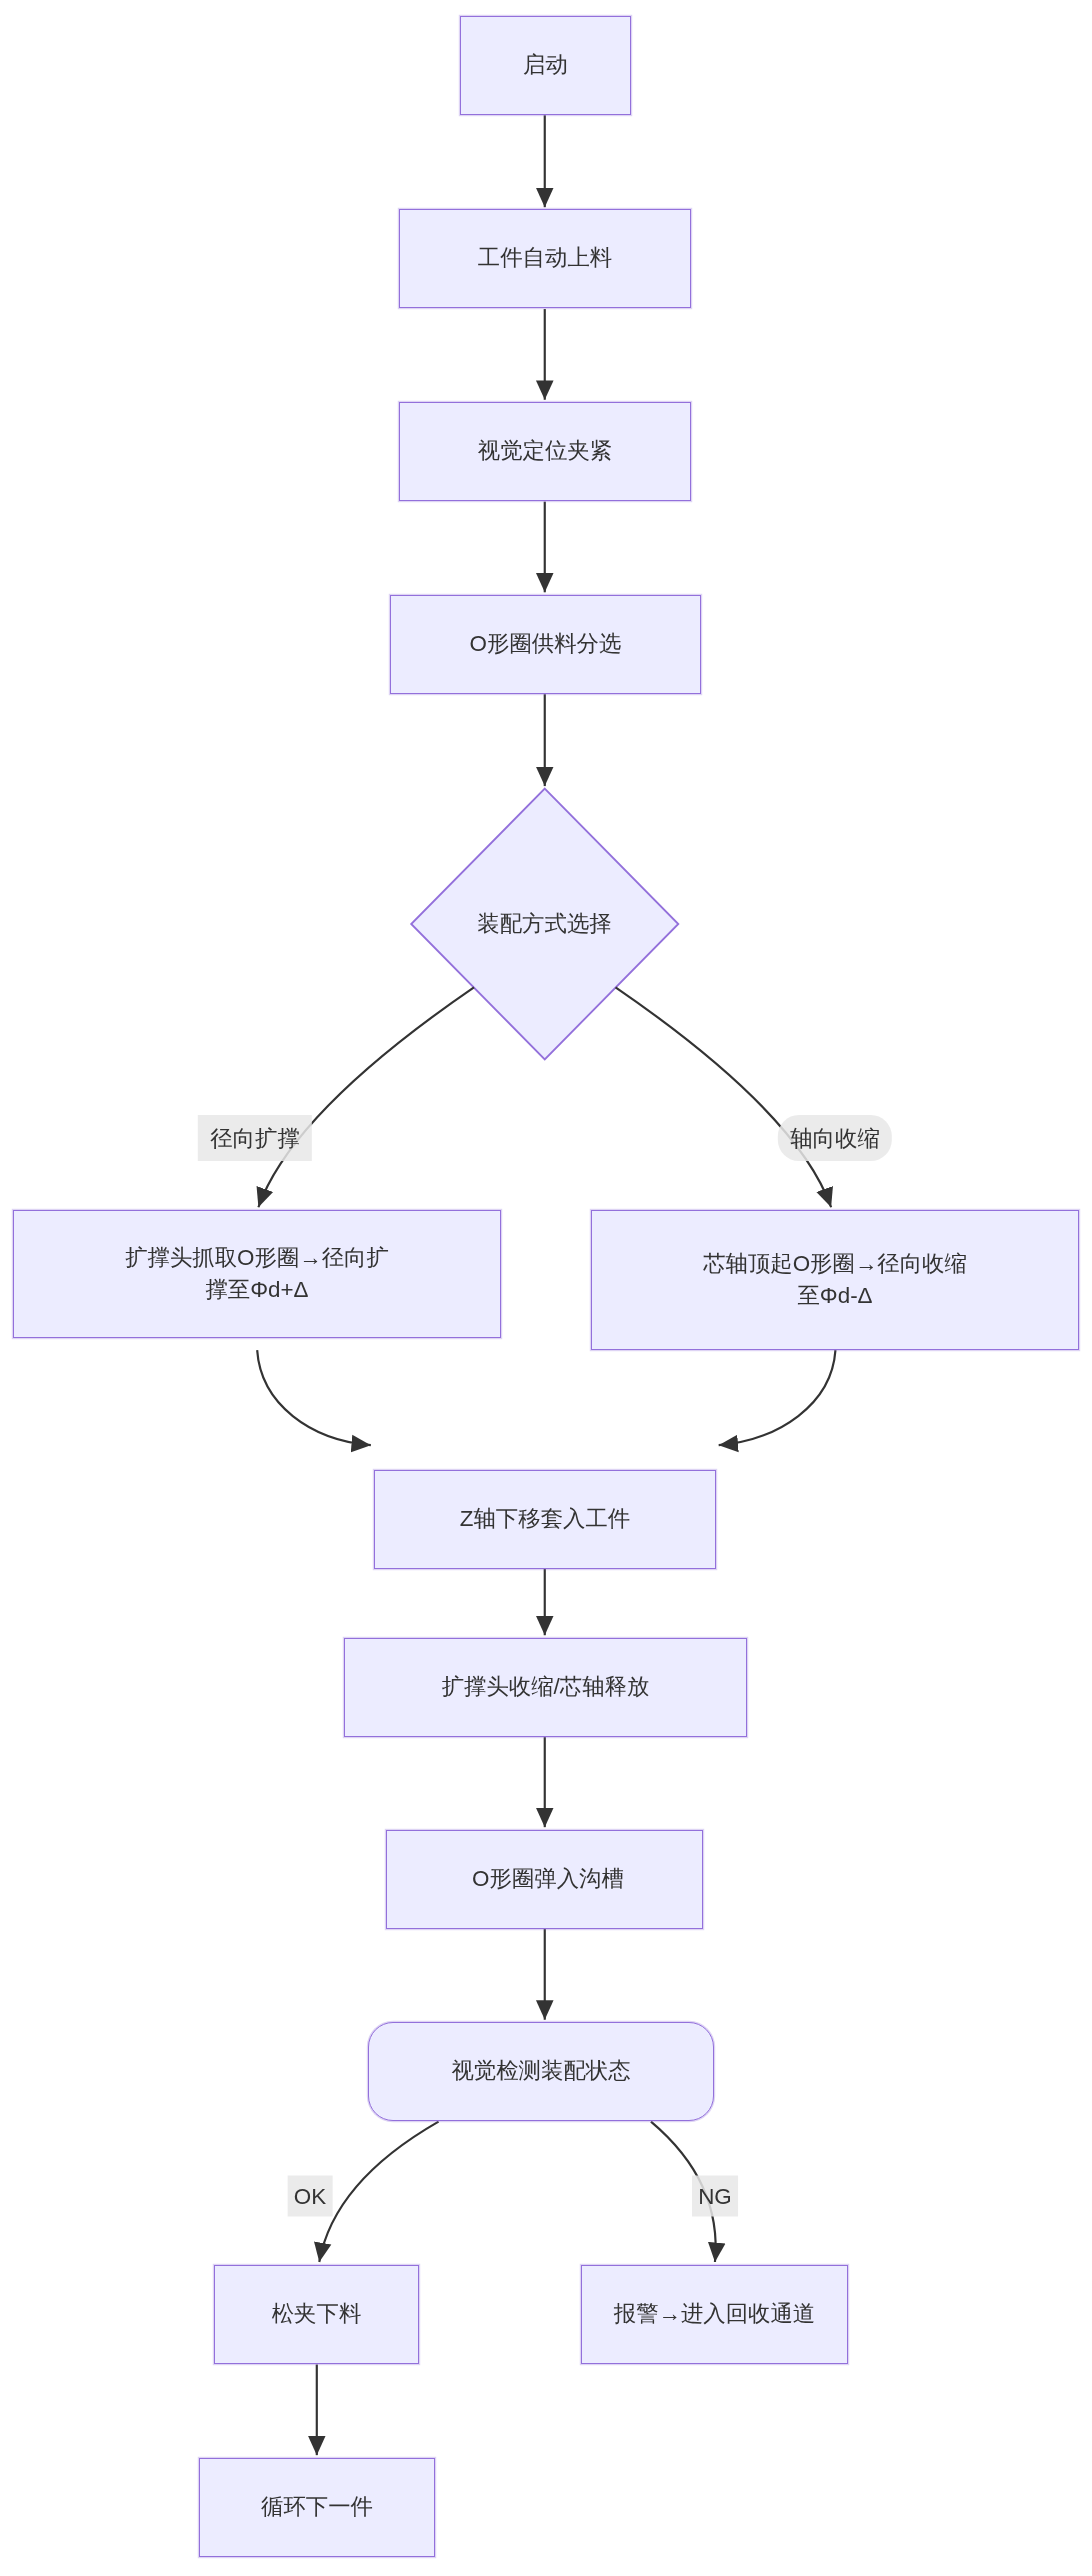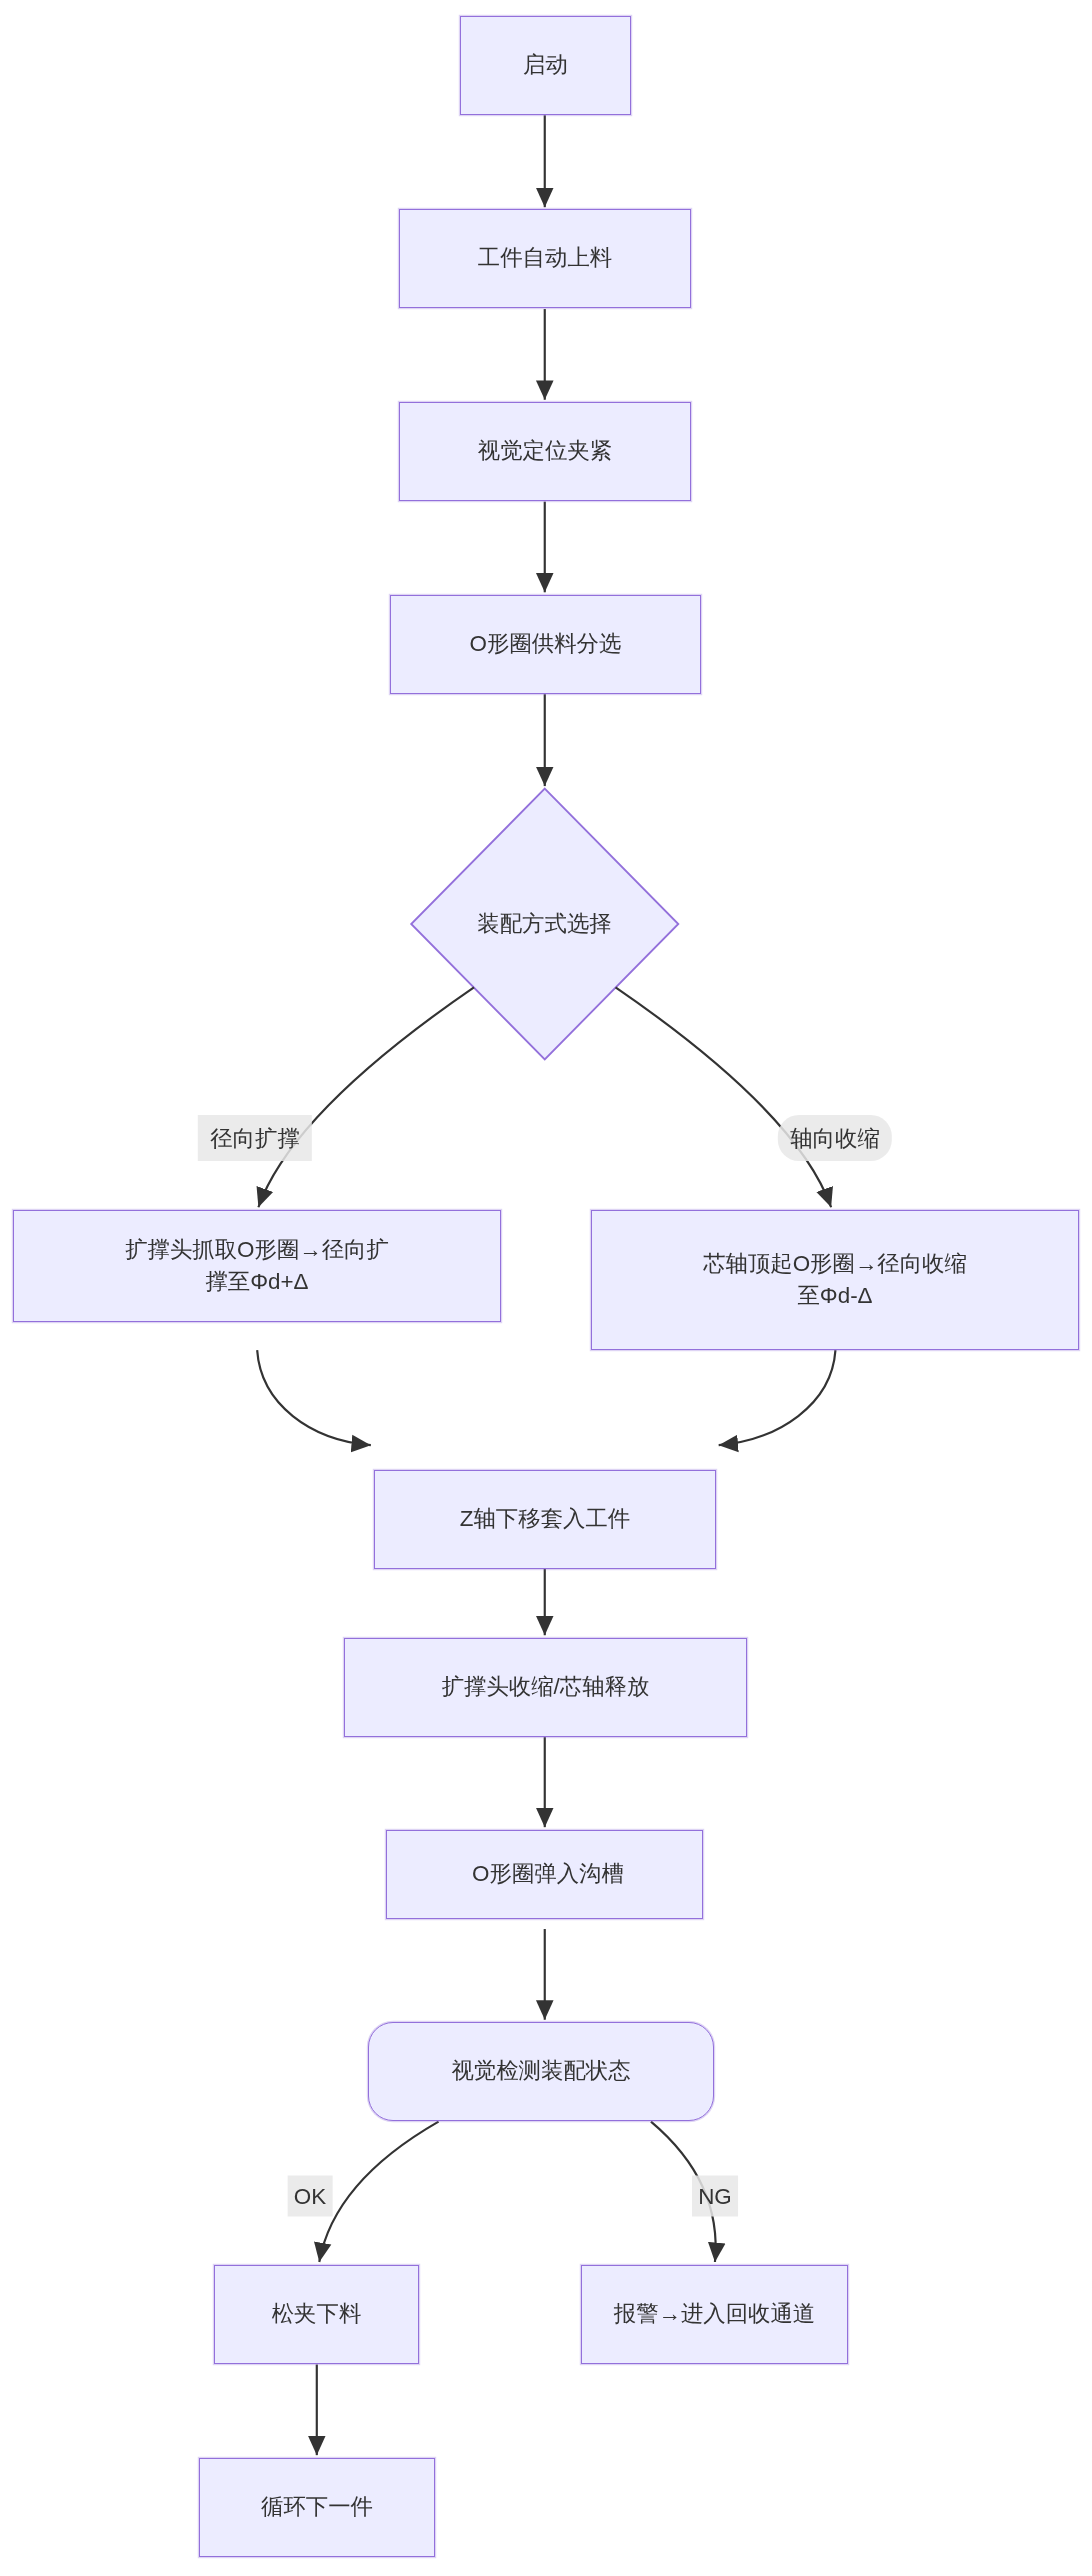--- a/index.html
+++ b/index.html
@@ -65,31 +65,31 @@
   <div class="node" style="left:460px; top:15.5px; width:171px; height:99px;">启动</div>
 
   <div class="node" style="left:399px; top:209px; width:292px; height:99px;">工件自动上料</div>
 
   <div class="node" style="left:390px; top:595px; width:311px; height:99px;">O形圈供料分选</div>
 
   <div class="node" style="left:399px; top:402px; width:292px; height:99px;">视觉定位夹紧</div>
 
   <div class="diamond-text" style="left:411px; top:788px; width:267px; height:271px;">装配方式选择</div>
 
-  <div class="node" style="left:13px; top:1210px; width:488px; height:112px;">扩撑头抓取O形圈→径向扩
+  <div class="node" style="left:13px; top:1210px; width:488px; height:128px;">扩撑头抓取O形圈→径向扩
 撑至Φd+Δ</div>
 
   <div class="node" style="left:591px; top:1210px; width:488px; height:140px;">芯轴顶起O形圈→径向收缩
 至Φd-Δ</div>
 
   <div class="node" style="left:374px; top:1446px; width:342px; height:99px;margin-top:24px;">Z轴下移套入工件</div>
 
   <div class="node" style="left:344px; top:1638px; width:403px; height:99px;">扩撑头收缩/芯轴释放</div>
 
-  <div class="node" style="left:386px; top:1830px; width:317px; height:89px;padding-left:7px;">O形圈弹入沟槽</div>
+  <div class="node" style="left:386px; top:1830px; width:317px; height:99px;padding-left:7px;">O形圈弹入沟槽</div>
 
   <div class="node" style="left:368px; top:2022px; width:346px; height:99px;border-radius:25px;">视觉检测装配状态</div>
 
   <div class="node" style="left:214px; top:2265px; width:205px; height:99px;">松夹下料</div>
 
   <div class="node" style="left:581px; top:2265px; width:267px; height:99px;text-align:right;">报警→进入回收通道</div>
 
   <div class="node" style="left:199px; top:2458px; width:236px; height:99px;">循环下一件</div>
 
   <div class="edge-label" style="left:255px; top:1138px;">径向扩撑</div>

